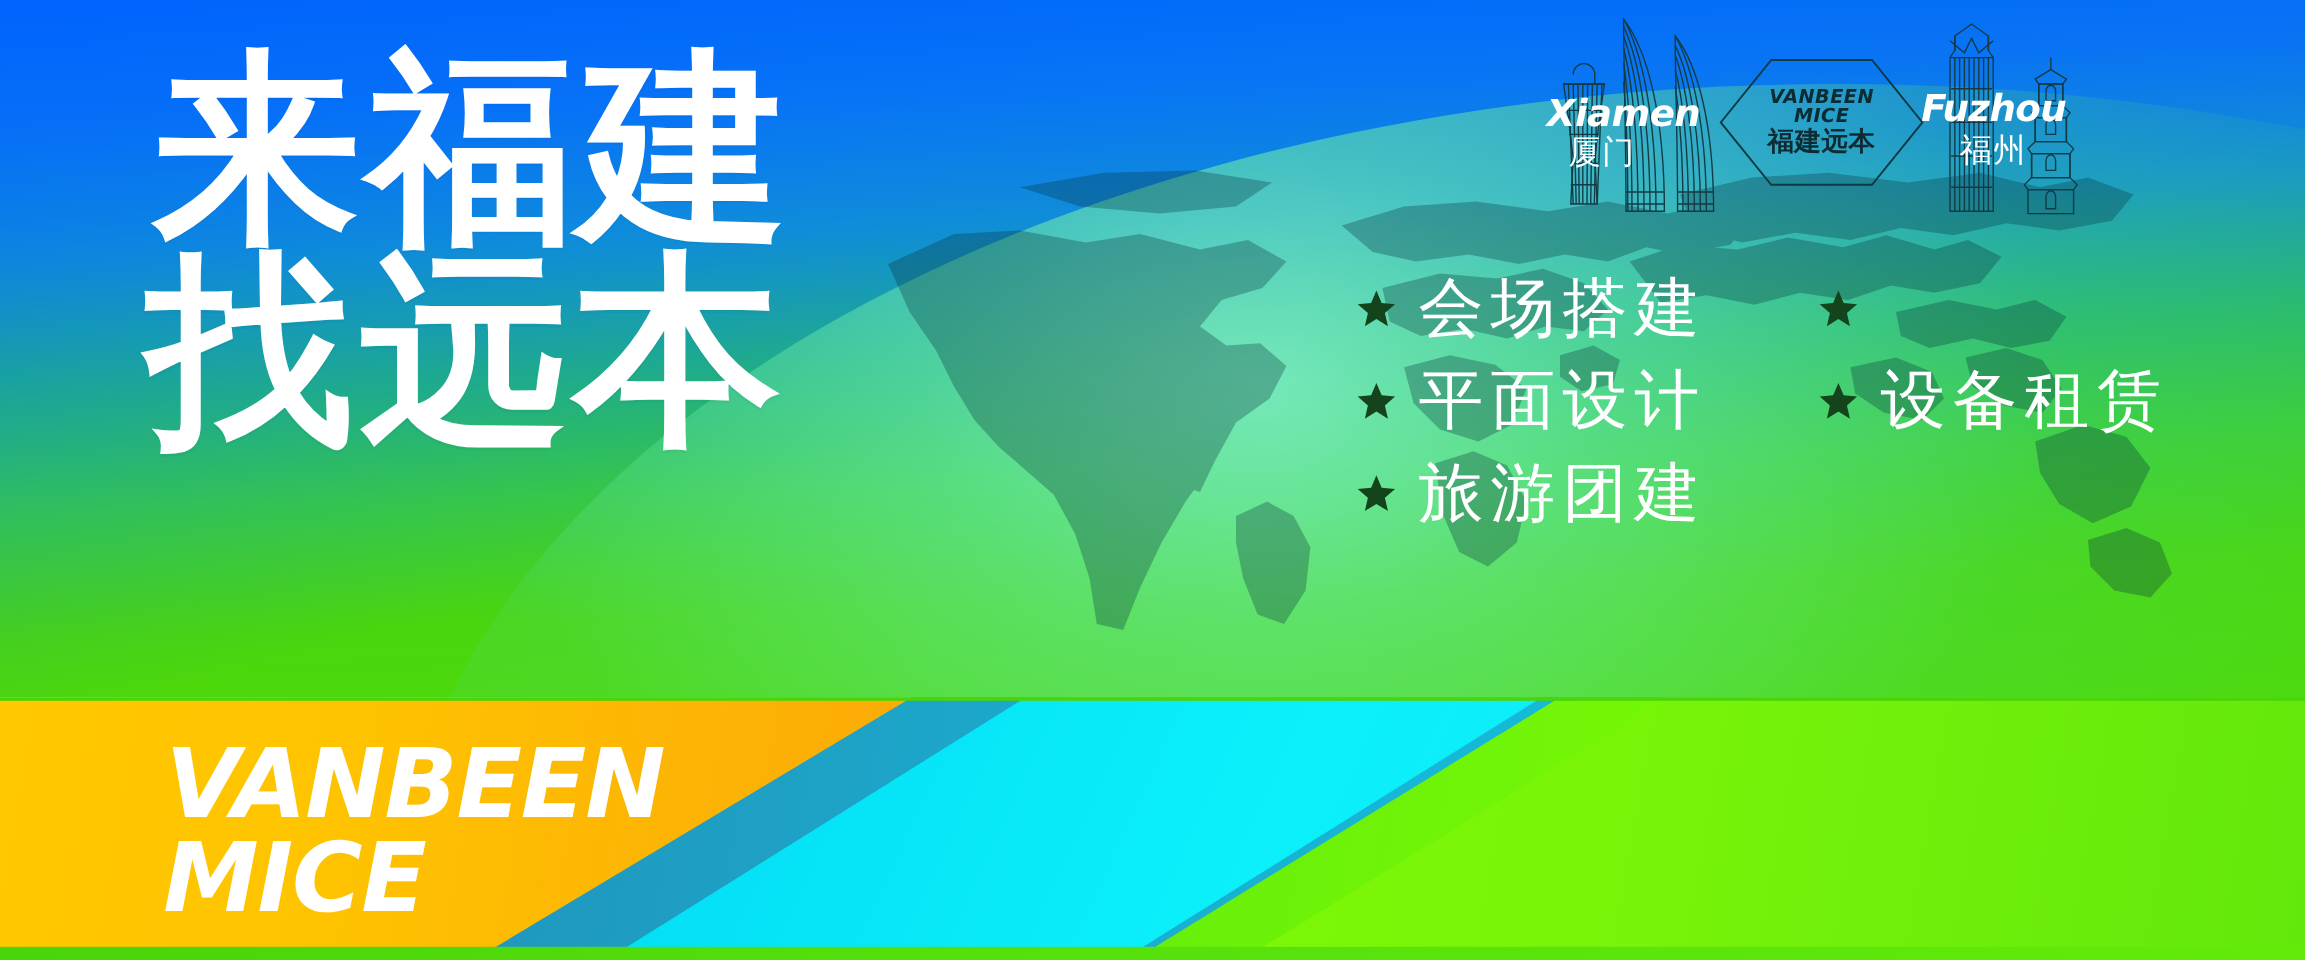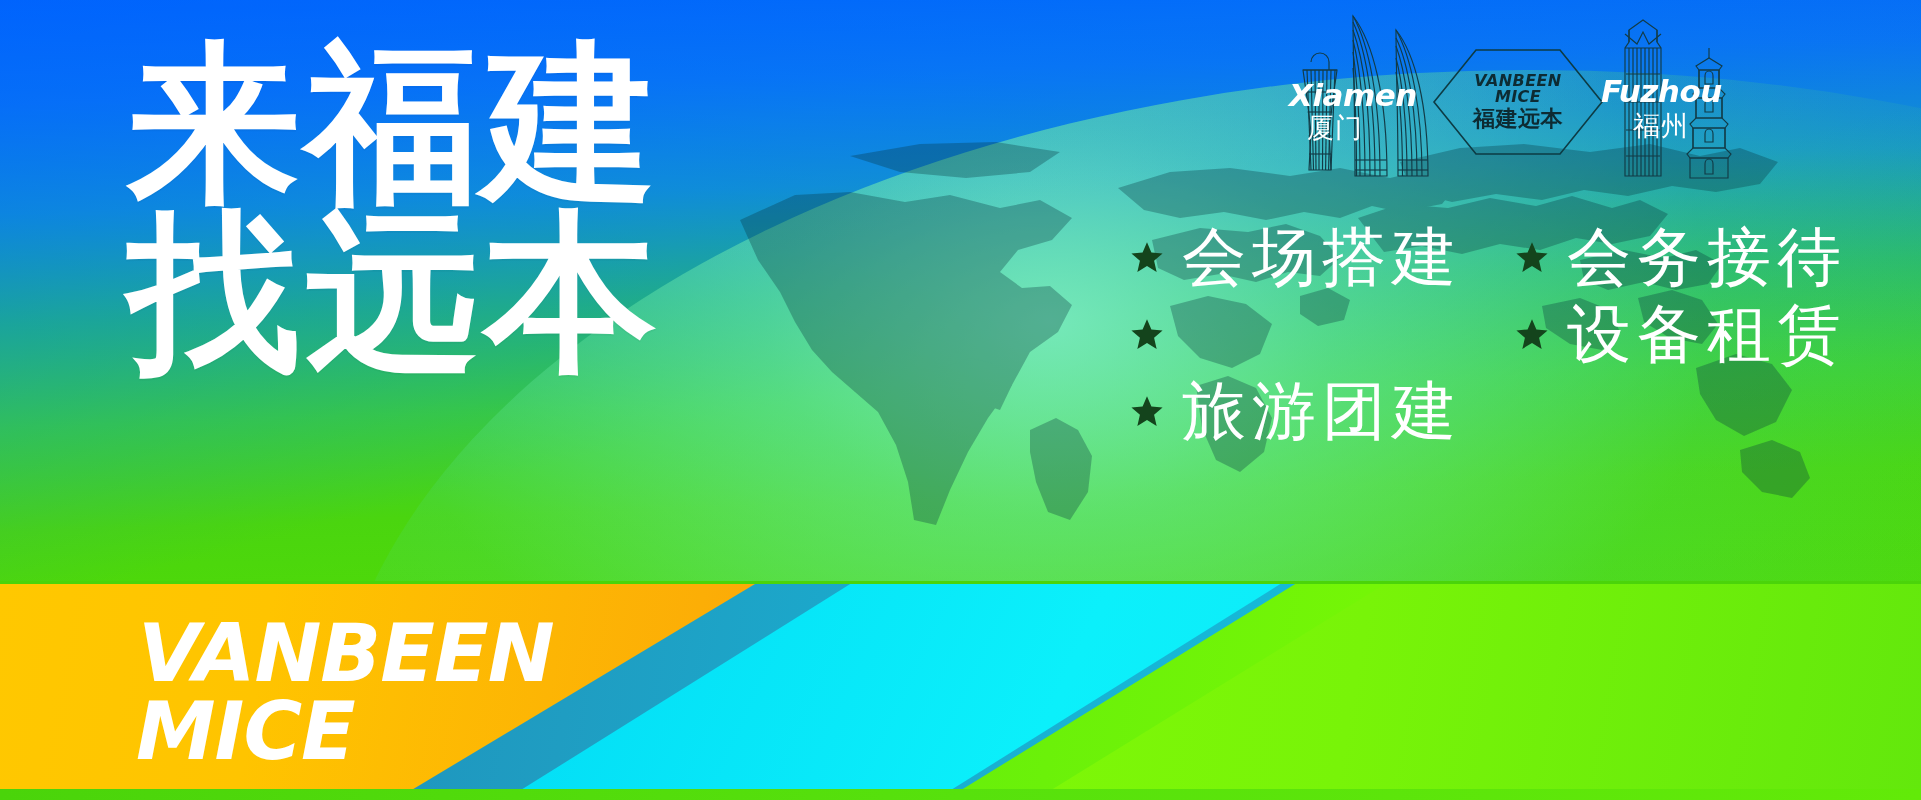--- a/index.html
+++ b/index.html
@@ -51,37 +51,37 @@
     color:#ffffff;
     font-weight:900;
     font-size:172px;
     line-height:0.98;
     letter-spacing:6px;
     font-family:"DejaVu Sans","Liberation Sans",sans-serif;
     text-shadow:0 2px 0 rgba(0,0,0,0.03);
     white-space:nowrap;
   }
   #headline .hl-line { display:block; }
-  #headline .hl-line.l2 { margin-left:-6px;text-align:right; }
+  #headline .hl-line.l2 { margin-left:-6px; }
 
   
   #services {
     position:absolute; left:1130px; top:218px;
     width:770px;
     display:grid;
     grid-template-columns:repeat(2, 385px);
     grid-auto-rows:77px;
     align-items:center;
   }
   .svc { display:flex; align-items:center; gap:18px; }
   .svc-star { width:34px; height:34px; flex:0 0 34px; display:block; }
   .svc-star svg { display:block; width:34px; height:34px; }
   .svc-label {
     color:#ffffff;
-    font-size:64px;
+    font-size:54px;
     font-weight:400;
     letter-spacing:6px;
     line-height:1;
     font-family:"DejaVu Sans","Liberation Sans",sans-serif;
     white-space:nowrap;
   }
 
   
   #citybar { position:absolute; left:1285px; top:4px; width:630px; height:180px; }
   .landmark { position:absolute; }
@@ -219,28 +219,28 @@
             </svg>
           </span>
         <span class="svc-label">会场搭建</span>
       </div>
       <div class="svc">
         <span class="svc-star">
             <svg viewBox="0 0 24 24">
               <polygon points="12,1.5 15.1,8.8 23,9.5 17,14.7 18.8,22.5 12,18.3 5.2,22.5 7,14.7 1,9.5 8.9,8.8" fill="#14441c"></polygon>
             </svg>
           </span>
-        <span class="svc-label">会务接待</span>
-      </div>
-      <div class="svc">
-        <span class="svc-star">
-            <svg viewBox="0 0 24 24">
-              <polygon points="12,1.5 15.1,8.8 23,9.5 17,14.7 18.8,22.5 12,18.3 5.2,22.5 7,14.7 1,9.5 8.9,8.8" fill="#14441c"></polygon>
-            </svg>
-          </span>
+      </div>
+      <div class="svc">
+        <span class="svc-star">
+            <svg viewBox="0 0 24 24">
+              <polygon points="12,1.5 15.1,8.8 23,9.5 17,14.7 18.8,22.5 12,18.3 5.2,22.5 7,14.7 1,9.5 8.9,8.8" fill="#14441c"></polygon>
+            </svg>
+          </span>
+        <span class="svc-label">平面设计</span>
       </div>
       <div class="svc">
         <span class="svc-star">
             <svg viewBox="0 0 24 24">
               <polygon points="12,1.5 15.1,8.8 23,9.5 17,14.7 18.8,22.5 12,18.3 5.2,22.5 7,14.7 1,9.5 8.9,8.8" fill="#14441c"></polygon>
             </svg>
           </span>
         <span class="svc-label">设备租赁</span>
       </div>
       <div class="svc">

